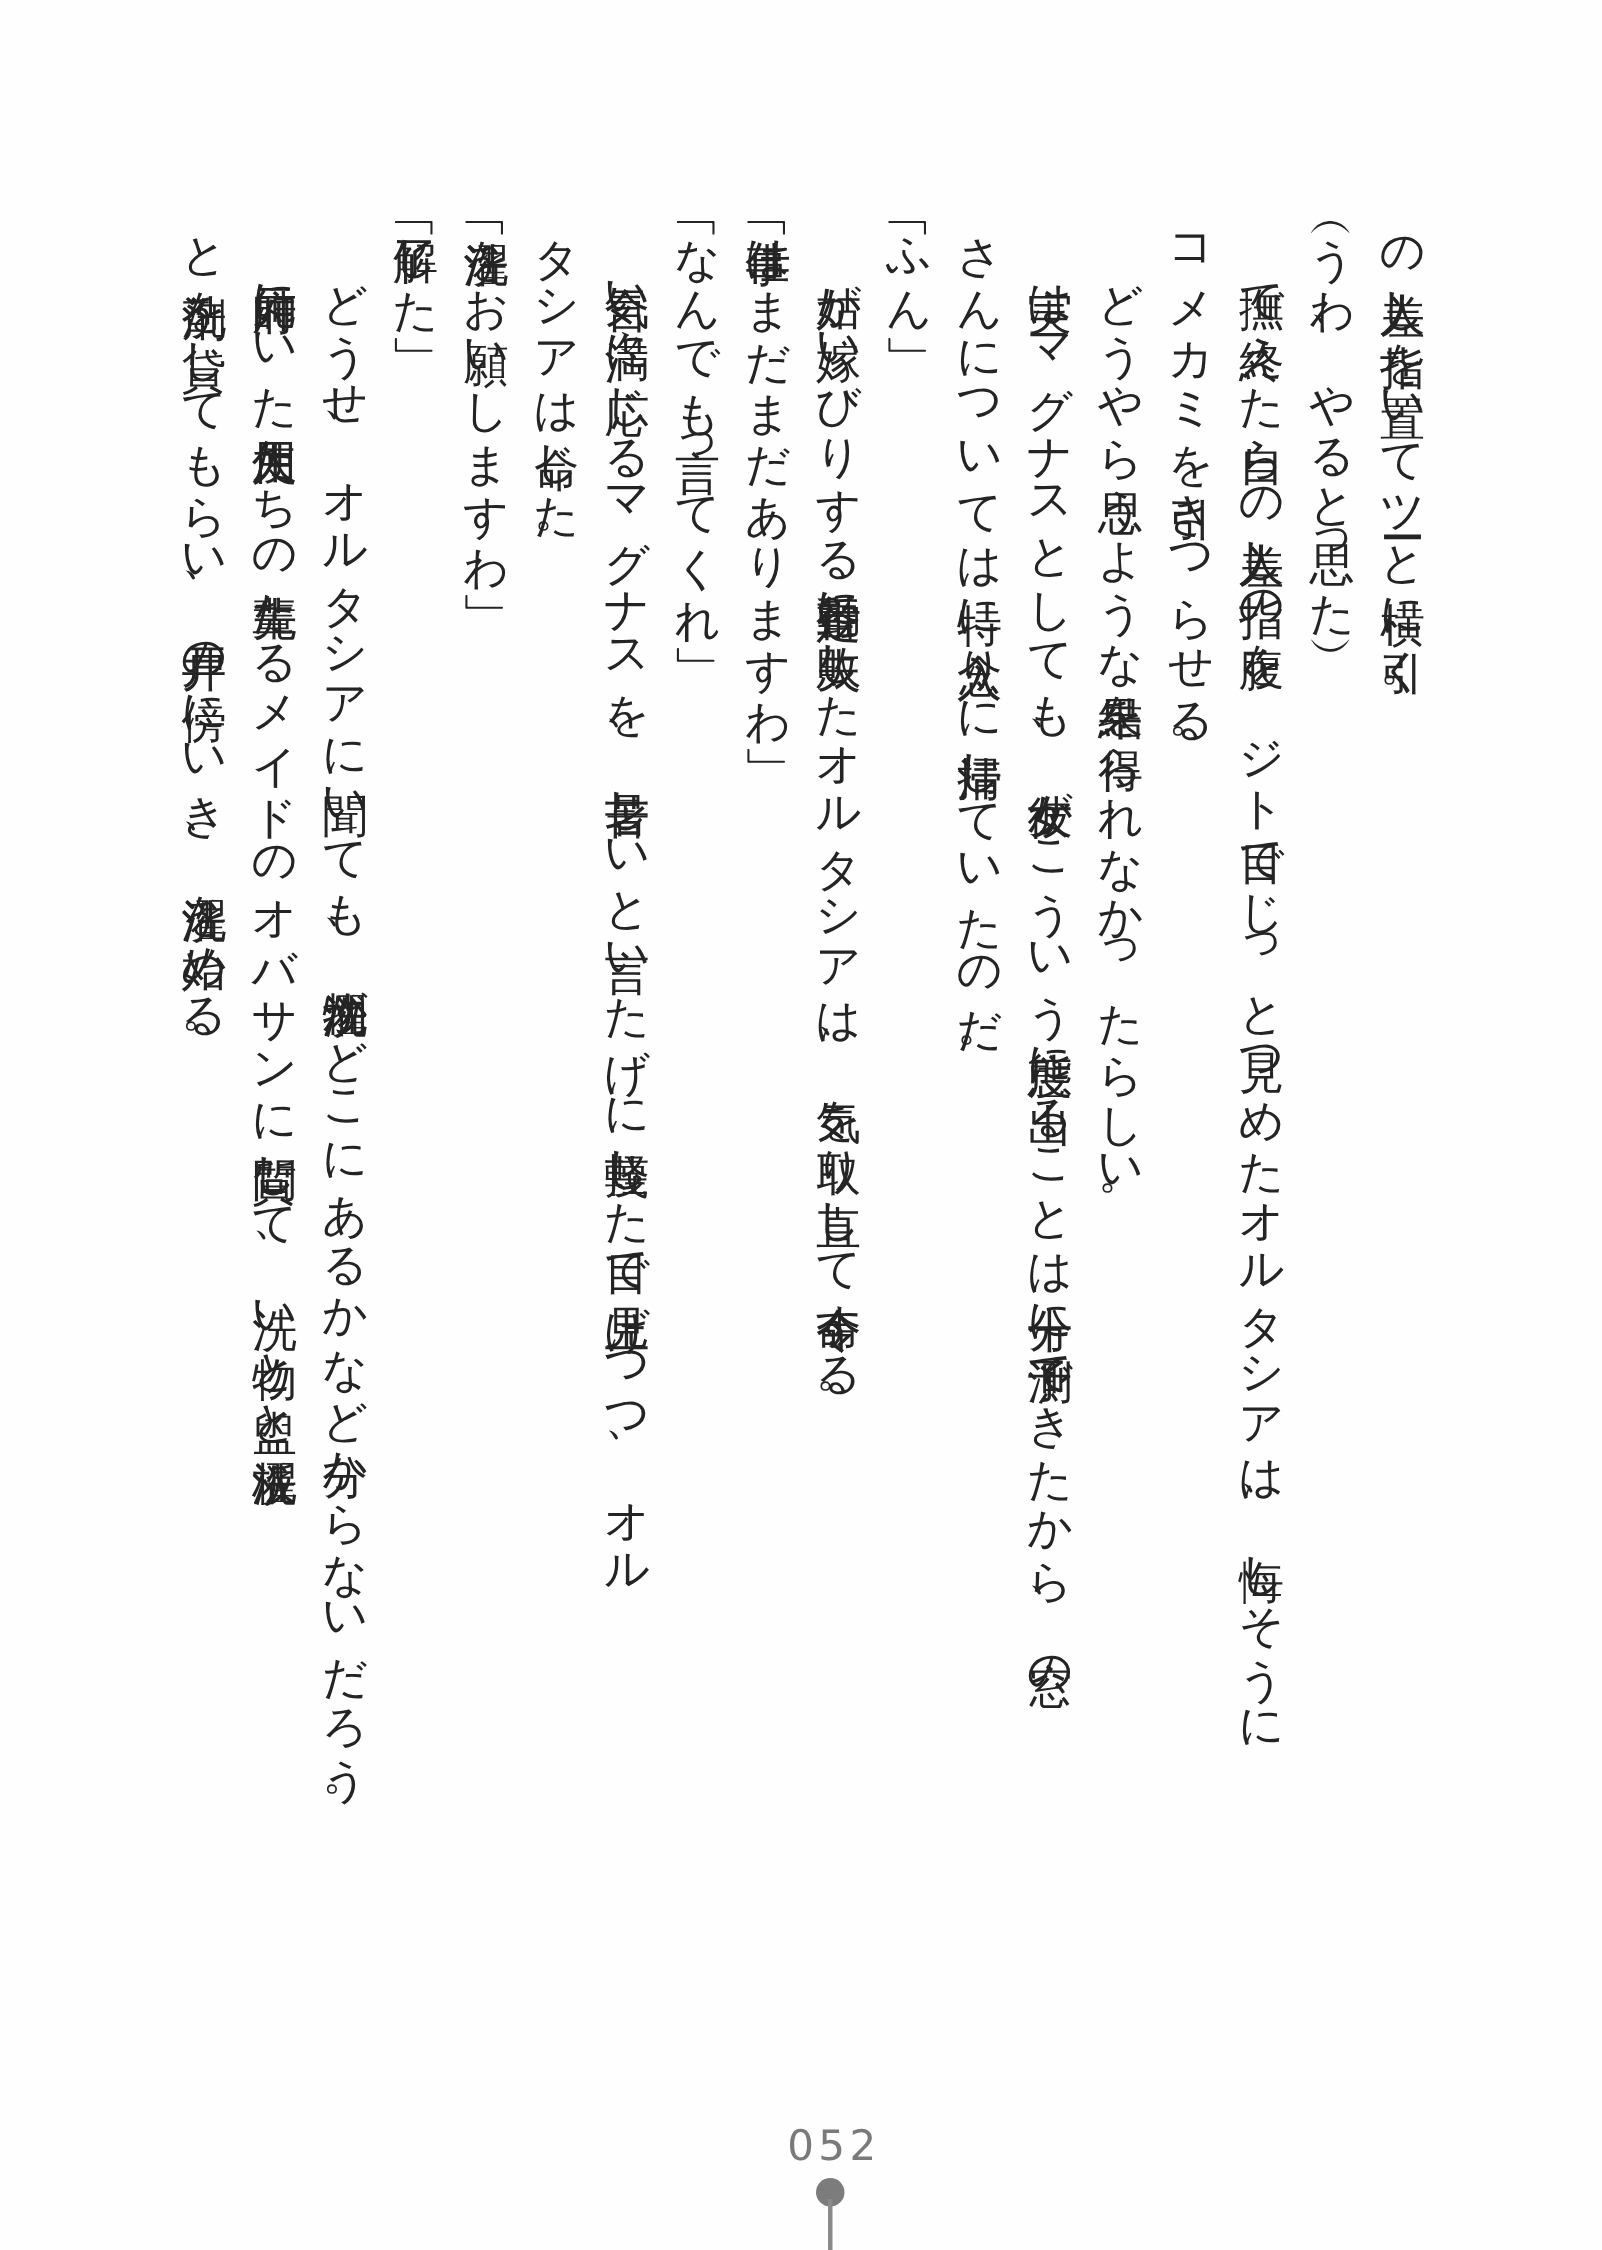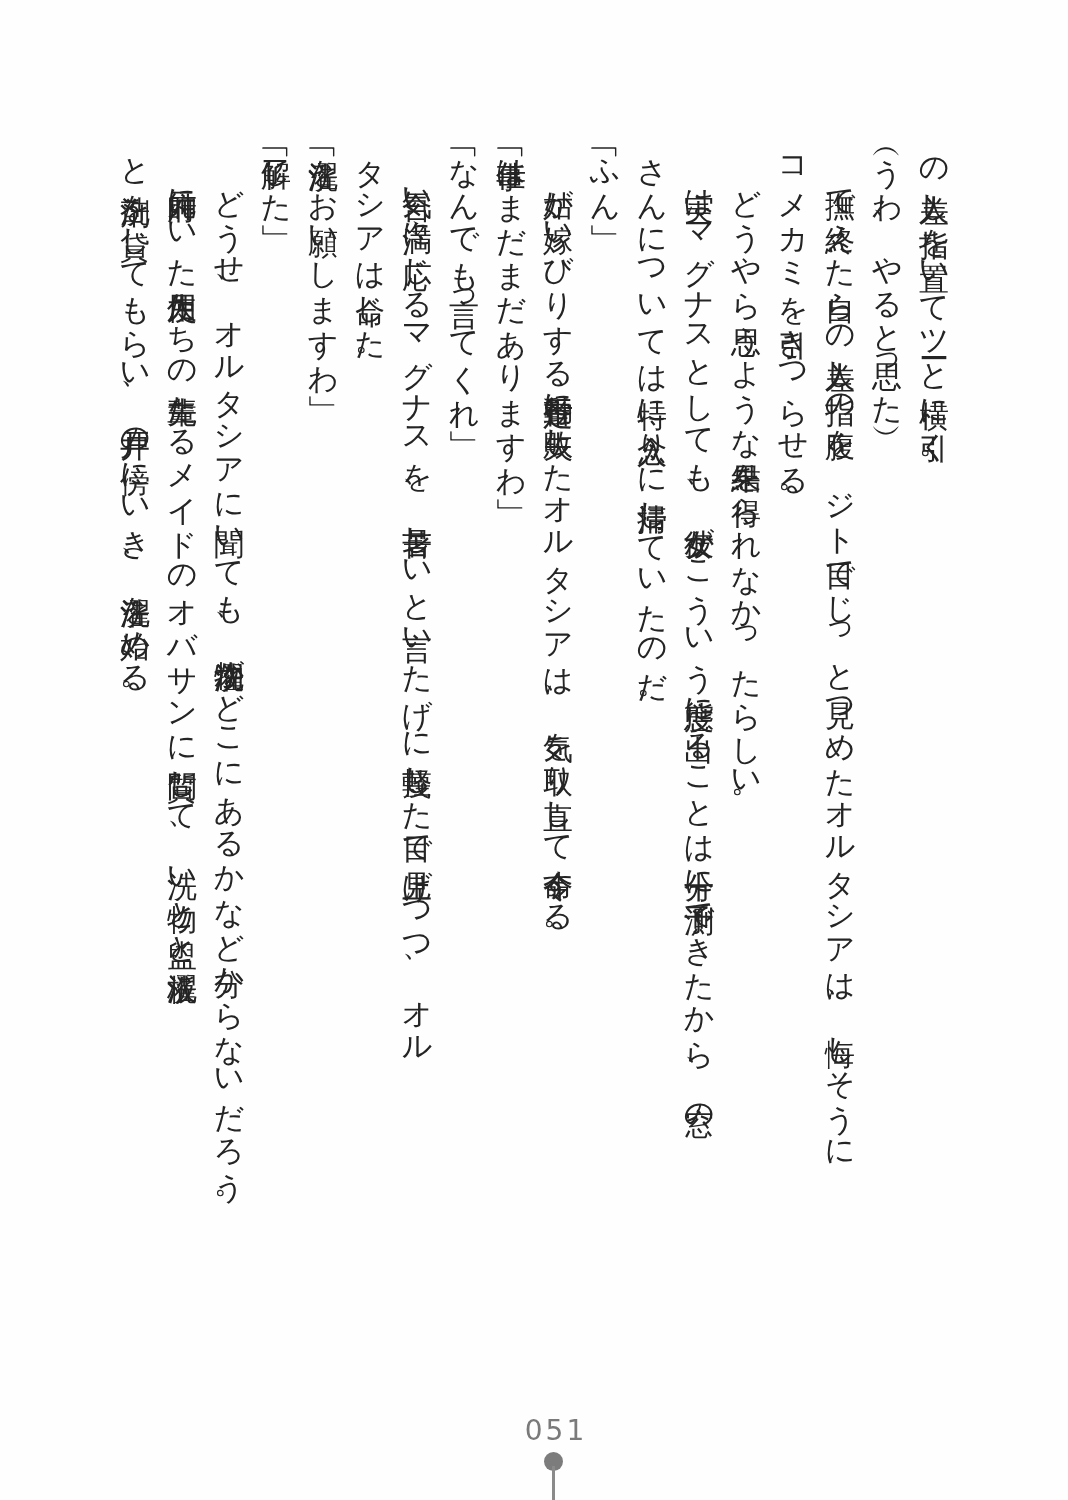--- a/index.html
+++ b/index.html
@@ -86,18 +86,18 @@
     <p>「なんでも言ってくれ」</p>
     <p>　気合い満々に応じるマグナスを、暑苦しいと言いたげに軽蔑した目で見上げつつ、オル</p>
     <p>タシアは命じた。</p>
     <p>「洗濯をお願いしますわ」</p>
     <p>「了解した」</p>
     <p>　どうせ、オルタシアに聞いても、洗濯物がどこにあるかなど分からないだろう。</p>
     <p>　元帥府にいた使用人たちの先輩たるメイドのオバサンに質問して、洗い物と盥と洗濯板</p>
     <p>と洗剤を貸してもらい、井戸の傍にいき、洗濯を始める。</p>
   </div>
 
-  <div class="page-number">051</div>
+  <div class="page-number">052</div>
 
   <div class="marker-dot"></div>
   <div class="marker-line"></div>
 
 </div>
 
 </body></html>

